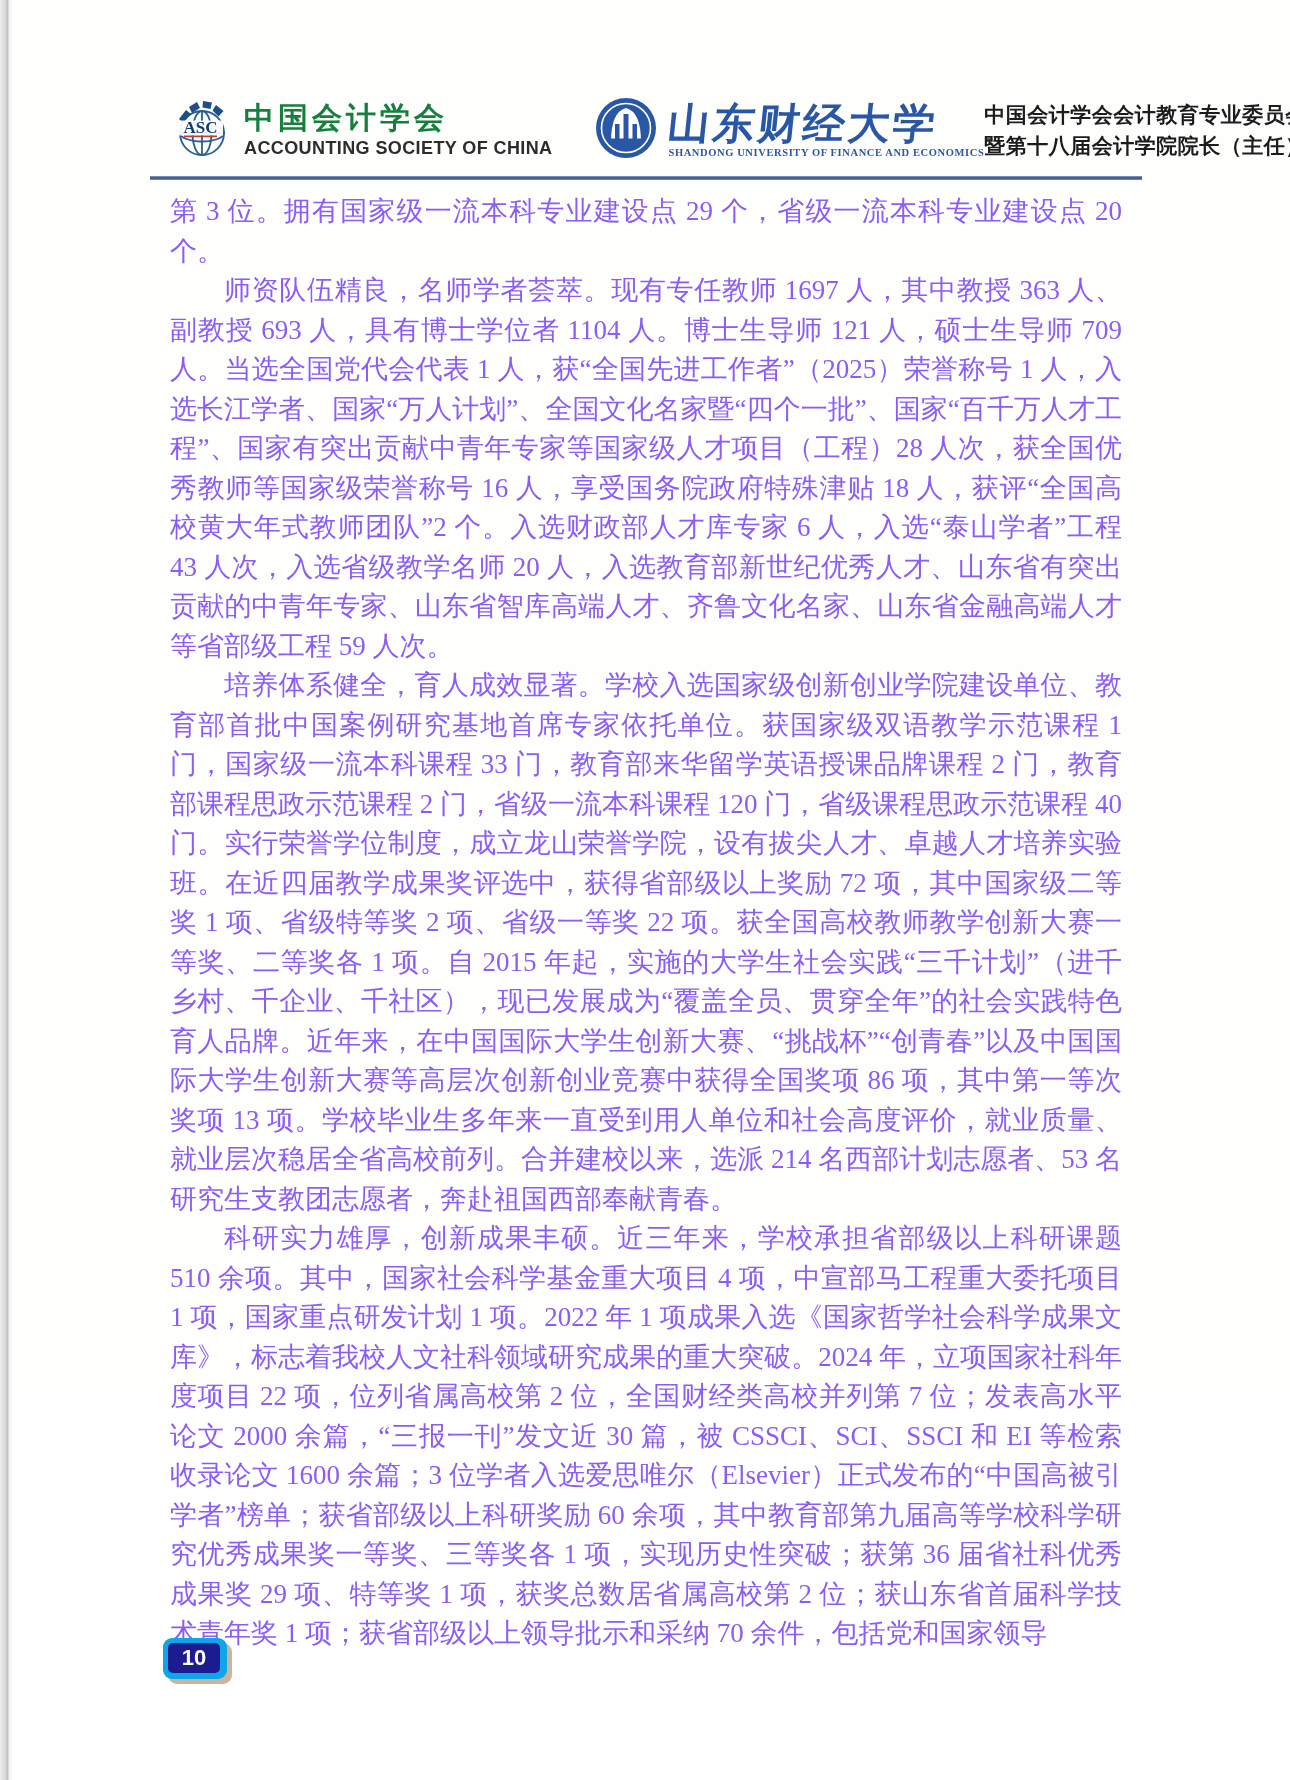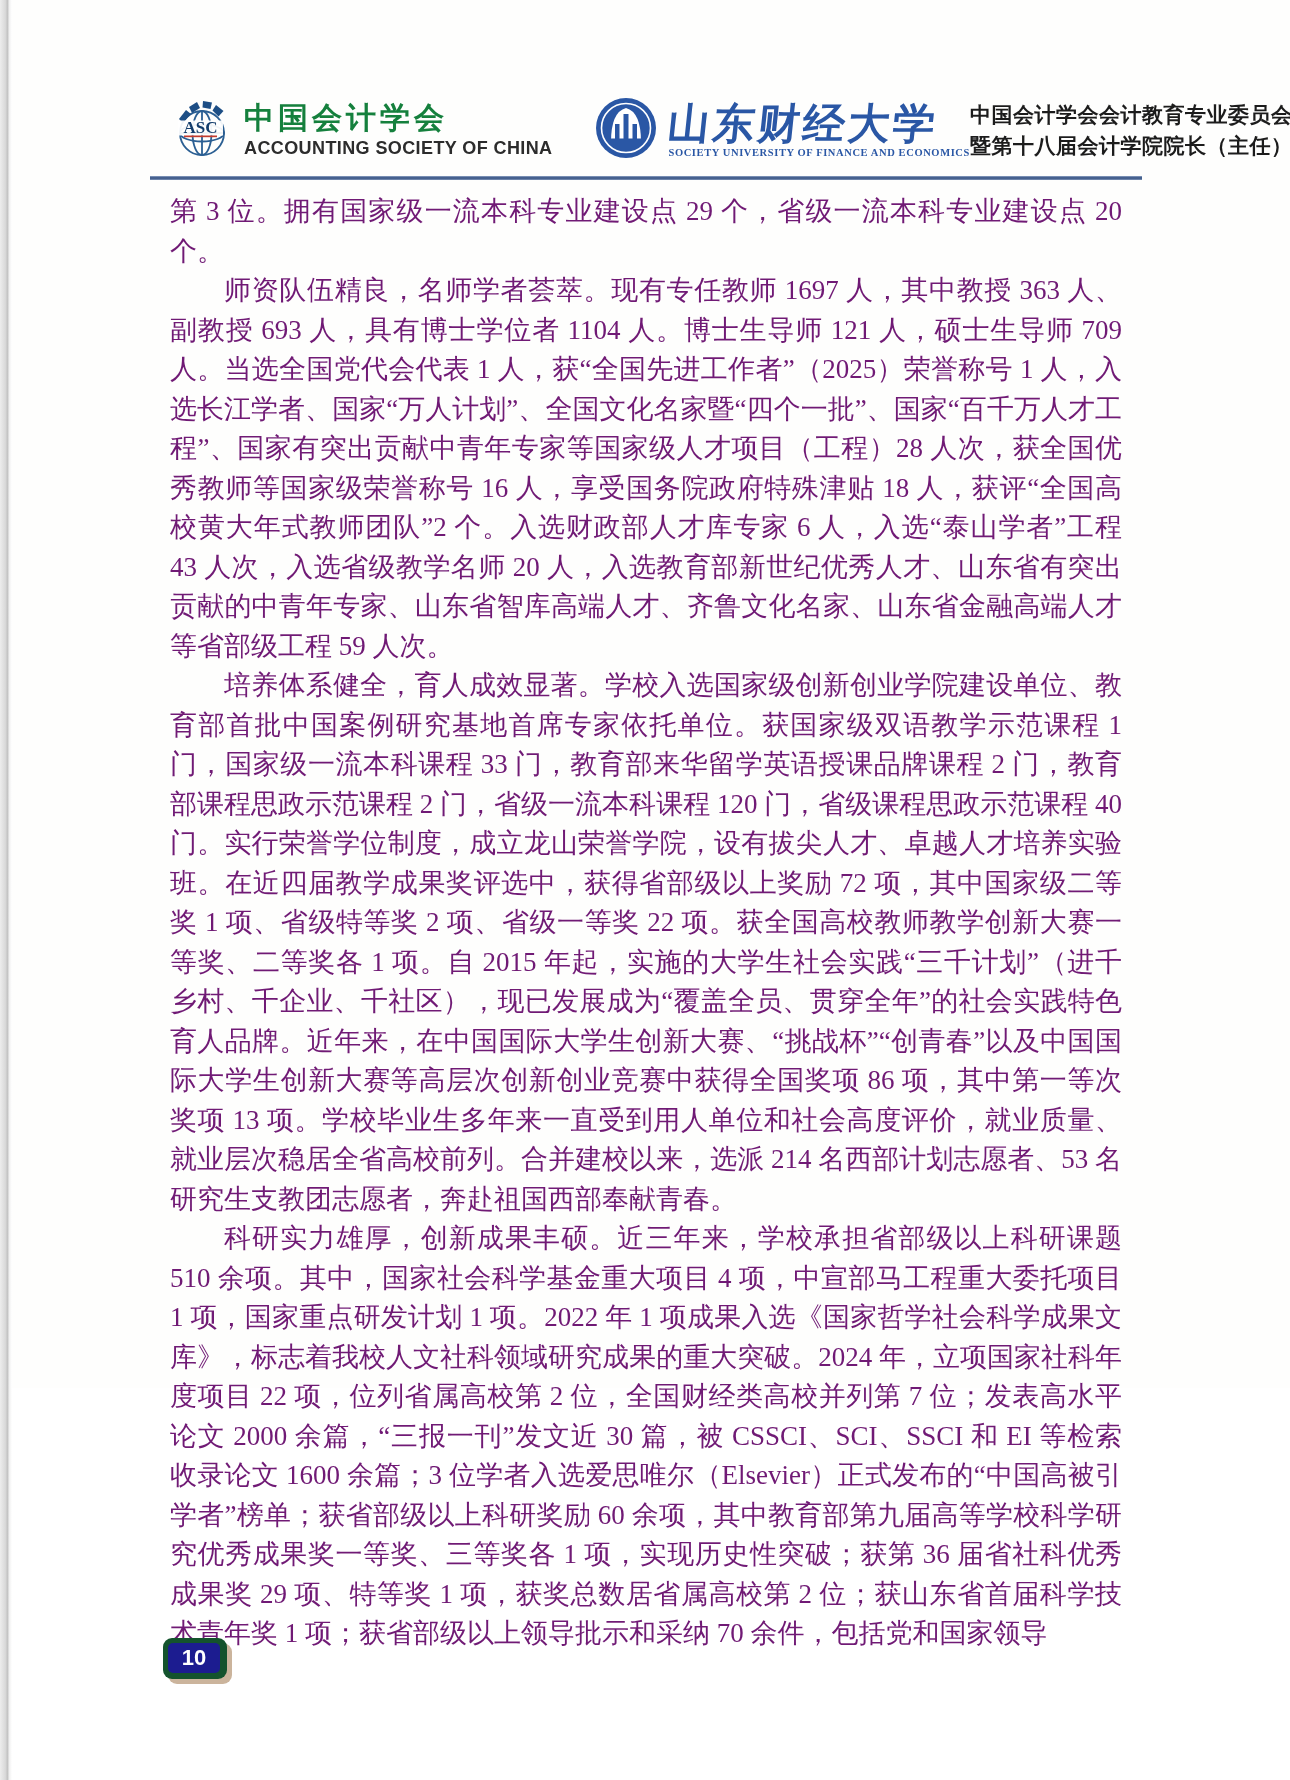--- a/index.html
+++ b/index.html
@@ -96,32 +96,32 @@
     background: linear-gradient(to bottom, #93a6c6 0%, #46618f 35%, #46618f 75%, #93a6c6 100%);
   }
   
   .document-body {
     position: absolute;
     left: 170px;
     top: 192px;
     width: 952px;
     font-size: 27px;
     line-height: 39.5px;
-    color: #701a75;
+    color: #8b5cf6;
     text-align: justify;
     text-justify: inter-ideograph;
   }
   .document-body p { margin: 0; }
   .document-body p.indent { text-indent: 2em; }
   
   .page-number-badge {
     position: absolute;
     left: 163px;
     top: 1638px;
-    background: #14532d;
+    background: #0ea5e9;
     border-radius: 9px;
     padding: 5px 7px 6px 5px;
     box-shadow: 5px 5px 0 #cbb49c;
   }
   .page-number-inner {
     width: 52px;
     height: 30px;
     background: #1c1c90;
     border-radius: 5px;
     display: flex;
@@ -178,21 +178,21 @@
           <g fill="#2a57a5">
             <rect x="29.5" y="18" width="5" height="25"></rect>
             <rect x="21" y="28" width="4.5" height="15"></rect>
             <rect x="38.5" y="28" width="4.5" height="15"></rect>
             <rect x="17" y="42.5" width="30" height="3.5"></rect>
           </g>
         </svg>
       </span>
       <span class="sdufe-text">
         <div class="sdufe-name-cn">山东财经大学</div>
-        <div class="sdufe-name-en">SOCIETY UNIVERSITY OF FINANCE AND ECONOMICS</div>
+        <div class="sdufe-name-en">SHANDONG UNIVERSITY OF FINANCE AND ECONOMICS</div>
       </span>
     </div>
 
     <div class="conference-title">
       <div>中国会计学会会计教育专业委员会 2025 年年会</div>
       <div>暨第十八届会计学院院长（主任）教学研讨会</div>
     </div>
 
   </div>
 

